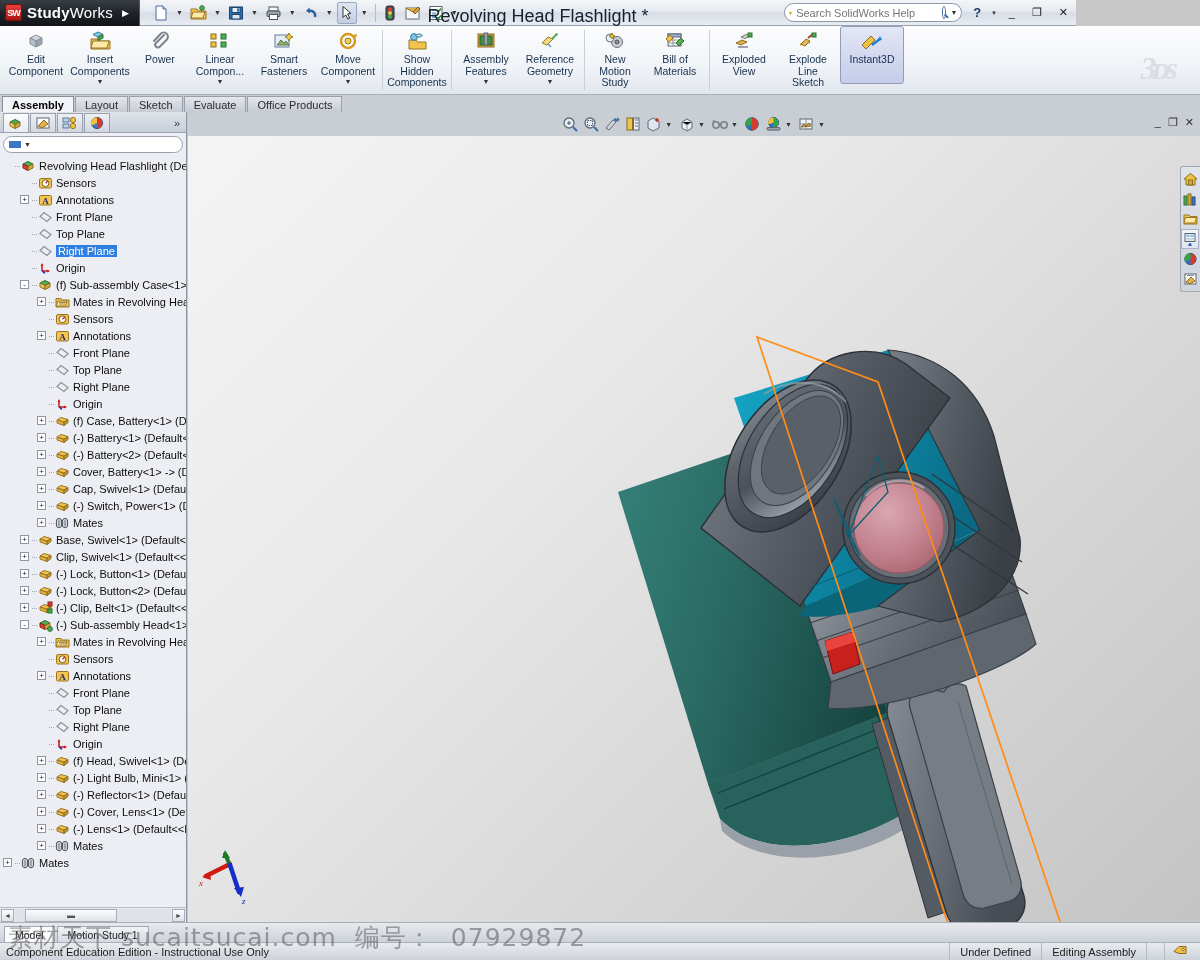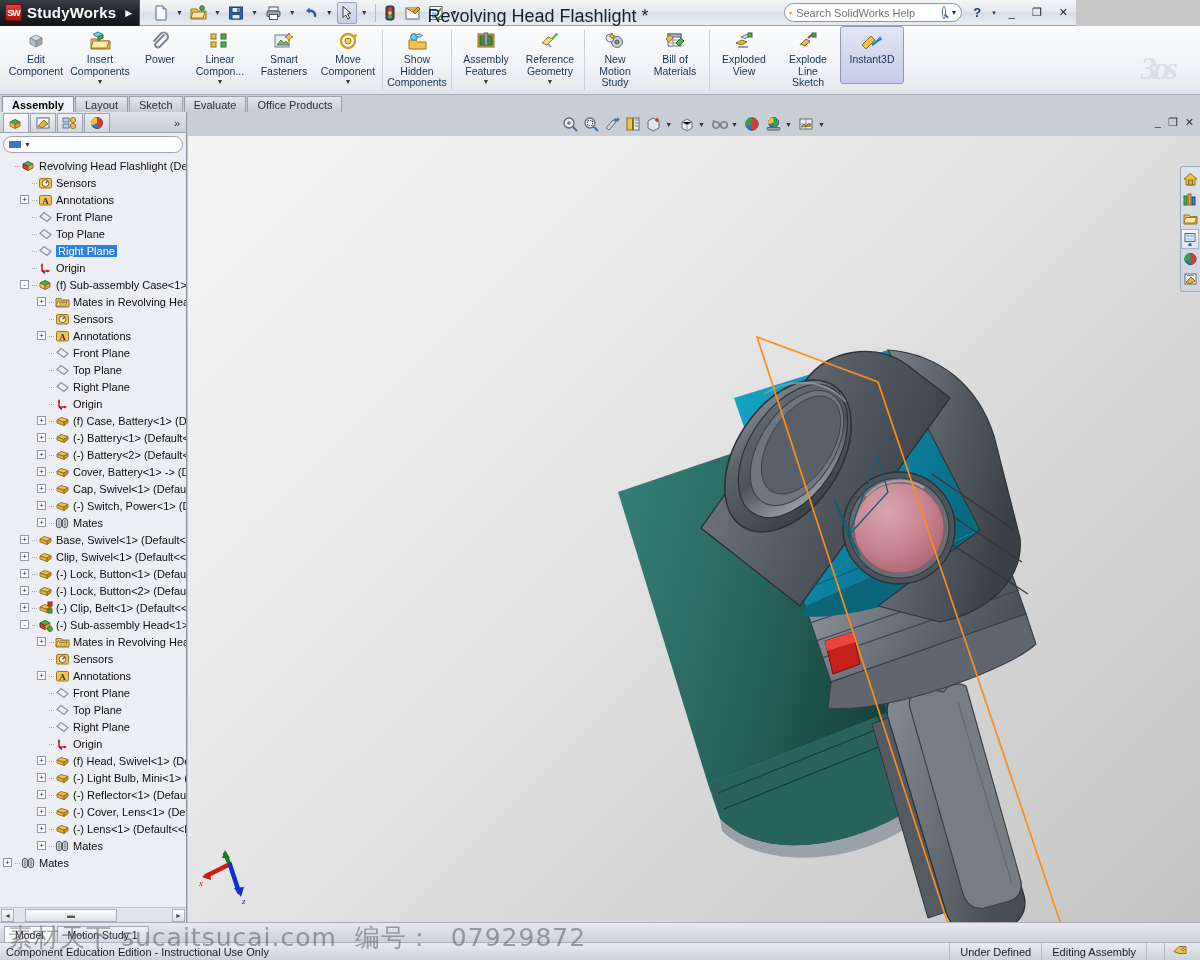--- a/index.html
+++ b/index.html
@@ -25,21 +25,21 @@
     display: flex; align-items: center; padding-left: 5px; gap:5px;
     border-right: 1px solid #555;
   }
   .sw-badge {
     width:17px;height:17px;background:linear-gradient(to bottom,#e8403c,#a81510);
     border:1px solid #7a0d0a; border-radius:2px; color:#fff;
     font-size:9px; font-weight:bold; display:flex;align-items:center;justify-content:center;
     font-family:"Liberation Sans",sans-serif; letter-spacing:-1px;
   }
   .sw-name { color:#fff; font-size:15px; font-weight:bold; letter-spacing:.2px;}
-  .sw-name .light { font-weight:bold; }
+  .sw-name .light { font-weight:normal; }
   .sw-arrow { color:#fff; font-size:9px; margin-left:4px;}
 
   .tb-tools { display:flex; align-items:center; padding-left:10px; gap:1px; }
   .tb-btn {
     height:22px; min-width:20px; padding:0 2px;
     display:flex; align-items:center; justify-content:center;
     border:1px solid transparent; border-radius:2px; cursor:default;
   }
   .tb-btn.pressed { border:1px solid #9aa7be; background:linear-gradient(to bottom,#dfe6f2,#c3cfe4); }
   .tb-caret { font-size:7px; color:#333; padding:0 3px; height:22px; display:flex; align-items:center;}

